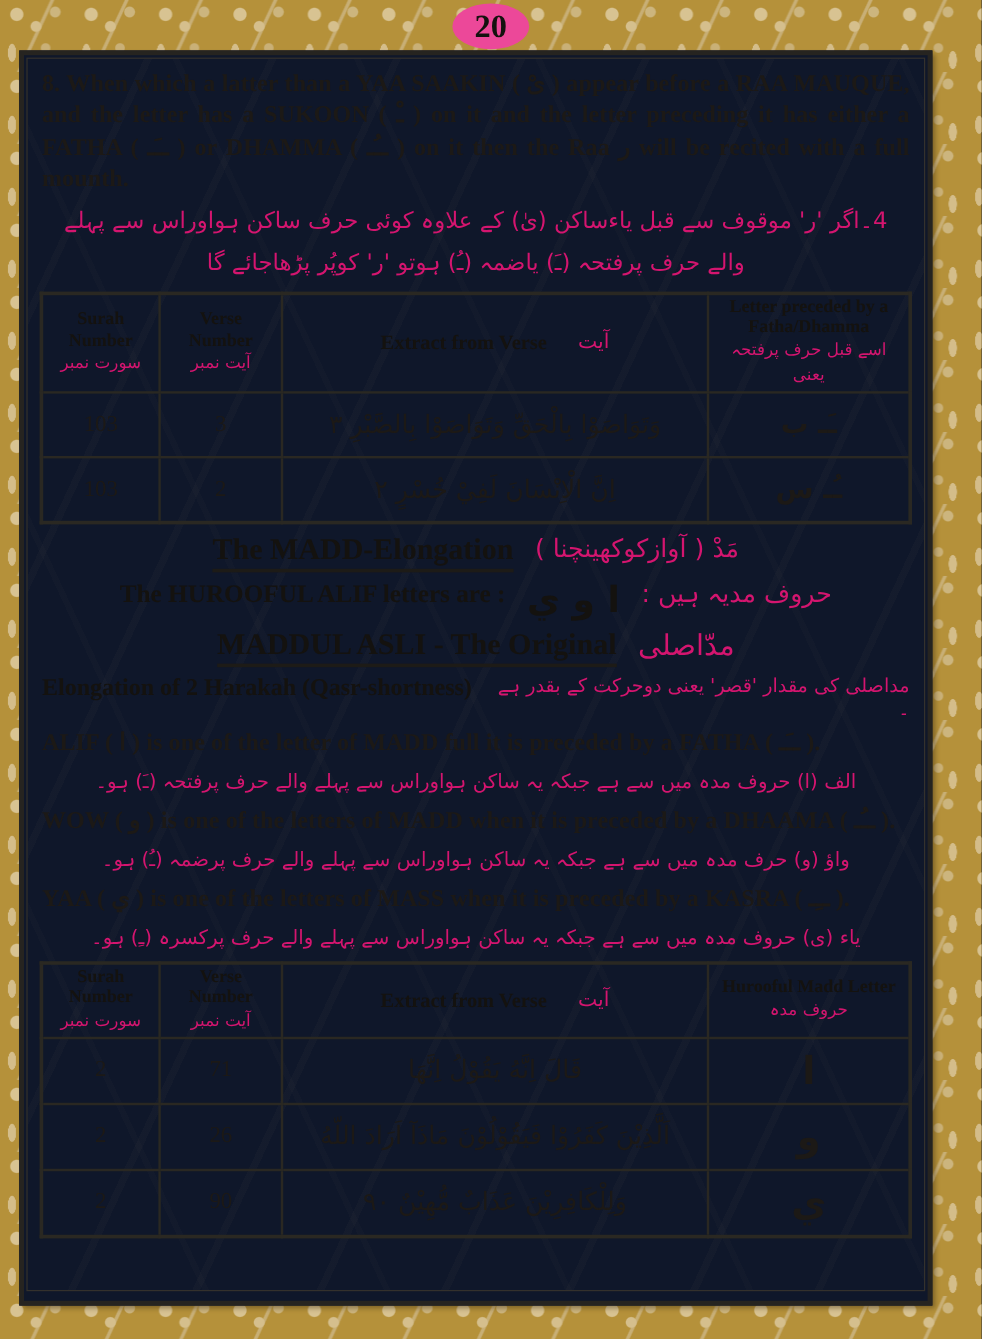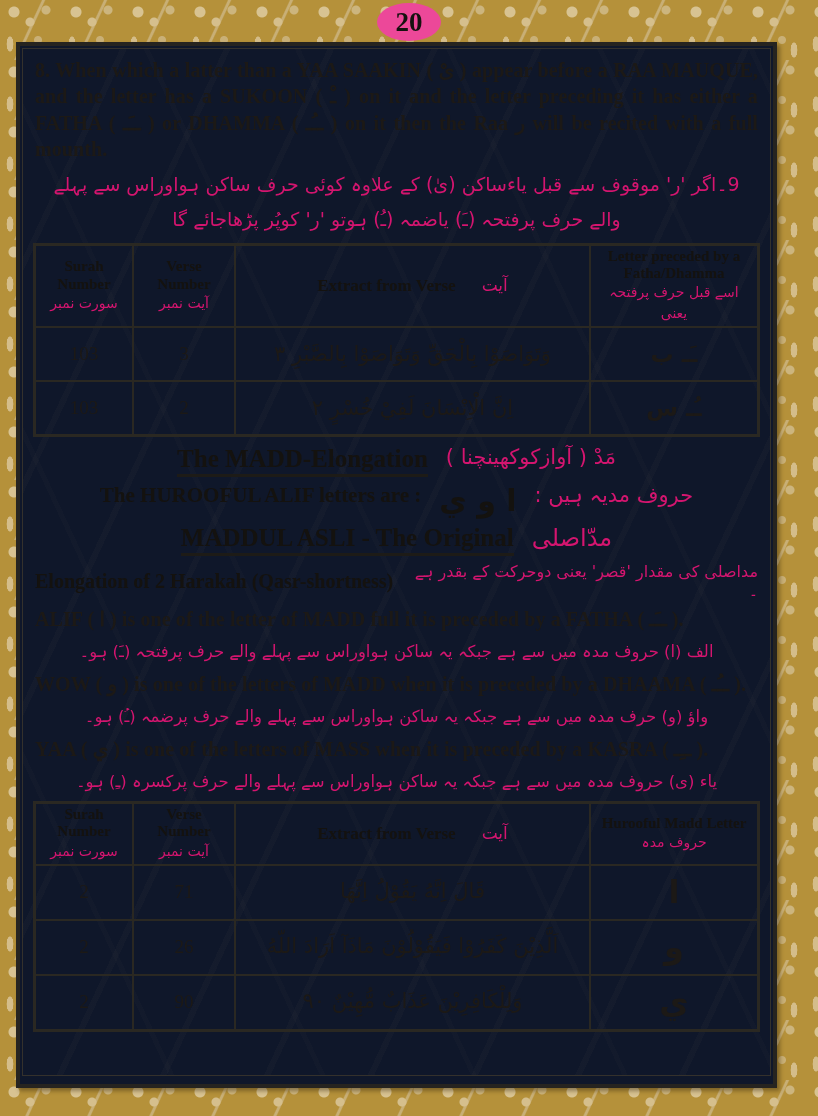--- a/index.html
+++ b/index.html
@@ -71,39 +71,39 @@
   .heading-row {
     display: flex; justify-content: center; gap: 18px; margin: 4px 0 6px 0;
   }
   .h-underline {
     font: 700 25px "Liberation Serif", serif; color: #14120f;
     border-bottom: 3px solid #1d1b17; padding-bottom: 1px;
   }
   .bold-en { font: 700 21px "Liberation Serif", serif; color: #14120f; }
   .big-letters { direction: rtl; font: 700 30px "DejaVu Sans", sans-serif; letter-spacing: 14px; color: #14120f; }
   .ar-pink-lg { font: 400 21px "DejaVu Sans", sans-serif; color: #d4156f; direction: rtl; }
-  .split-row { display: flex; justify-content: space-between; align-items: center; margin: 2px 2px 6px 2px; gap: 10px; }
+  .split-row { display: flex; justify-content: space-between; margin: 2px 2px 6px 2px; gap: 10px; }
   .split-row .bold-en { font-size: 20px; white-space: nowrap; }
   .split-row .ar-pink { font: 400 16px "DejaVu Sans", sans-serif; color: #d4156f; direction: rtl; }
   .letter-block { margin-bottom: 2px; }
 </style>
 </head>
 <body>
 
 <div class="badge">
   <span>20</span>
 </div>
 
 <div class="panel">
   <div class="panel-inner">
 
     <p class="en-para">8. When which a latter than a YAA SAAKIN ( یْ ) appear before a RAA MAUQUE, and the letter has a SUKOON ( ـْ ) on it and the letter preceding it has either a FATHA ( ــَـ ) or DHAMMA ( ــُـ ) on it then the Raa ر will be recited with a full mounth.</p>
 
     <div class="urdu-para">
-      <div class="urdu-center">9۔اگر 'ر' موقوف سے قبل یاءساکن (یٰ) کے علاوہ کوئی حرف ساکن ہواوراس سے پہلے</div>
+      <div class="urdu-center">4۔اگر 'ر' موقوف سے قبل یاءساکن (یٰ) کے علاوہ کوئی حرف ساکن ہواوراس سے پہلے</div>
       <div class="urdu-center">والے حرف پرفتحہ (ـَ) یاضمہ (ـُ) ہوتو 'ر' کوپُر پڑھاجائے گا</div>
     </div>
 
     <table class="qtable t1">
       <thead>
         <tr>
           <th style="width:88px">
             <div class="th-en">Surah Number</div>
             <div class="th-ur">سورت نمبر</div>
           </th>

